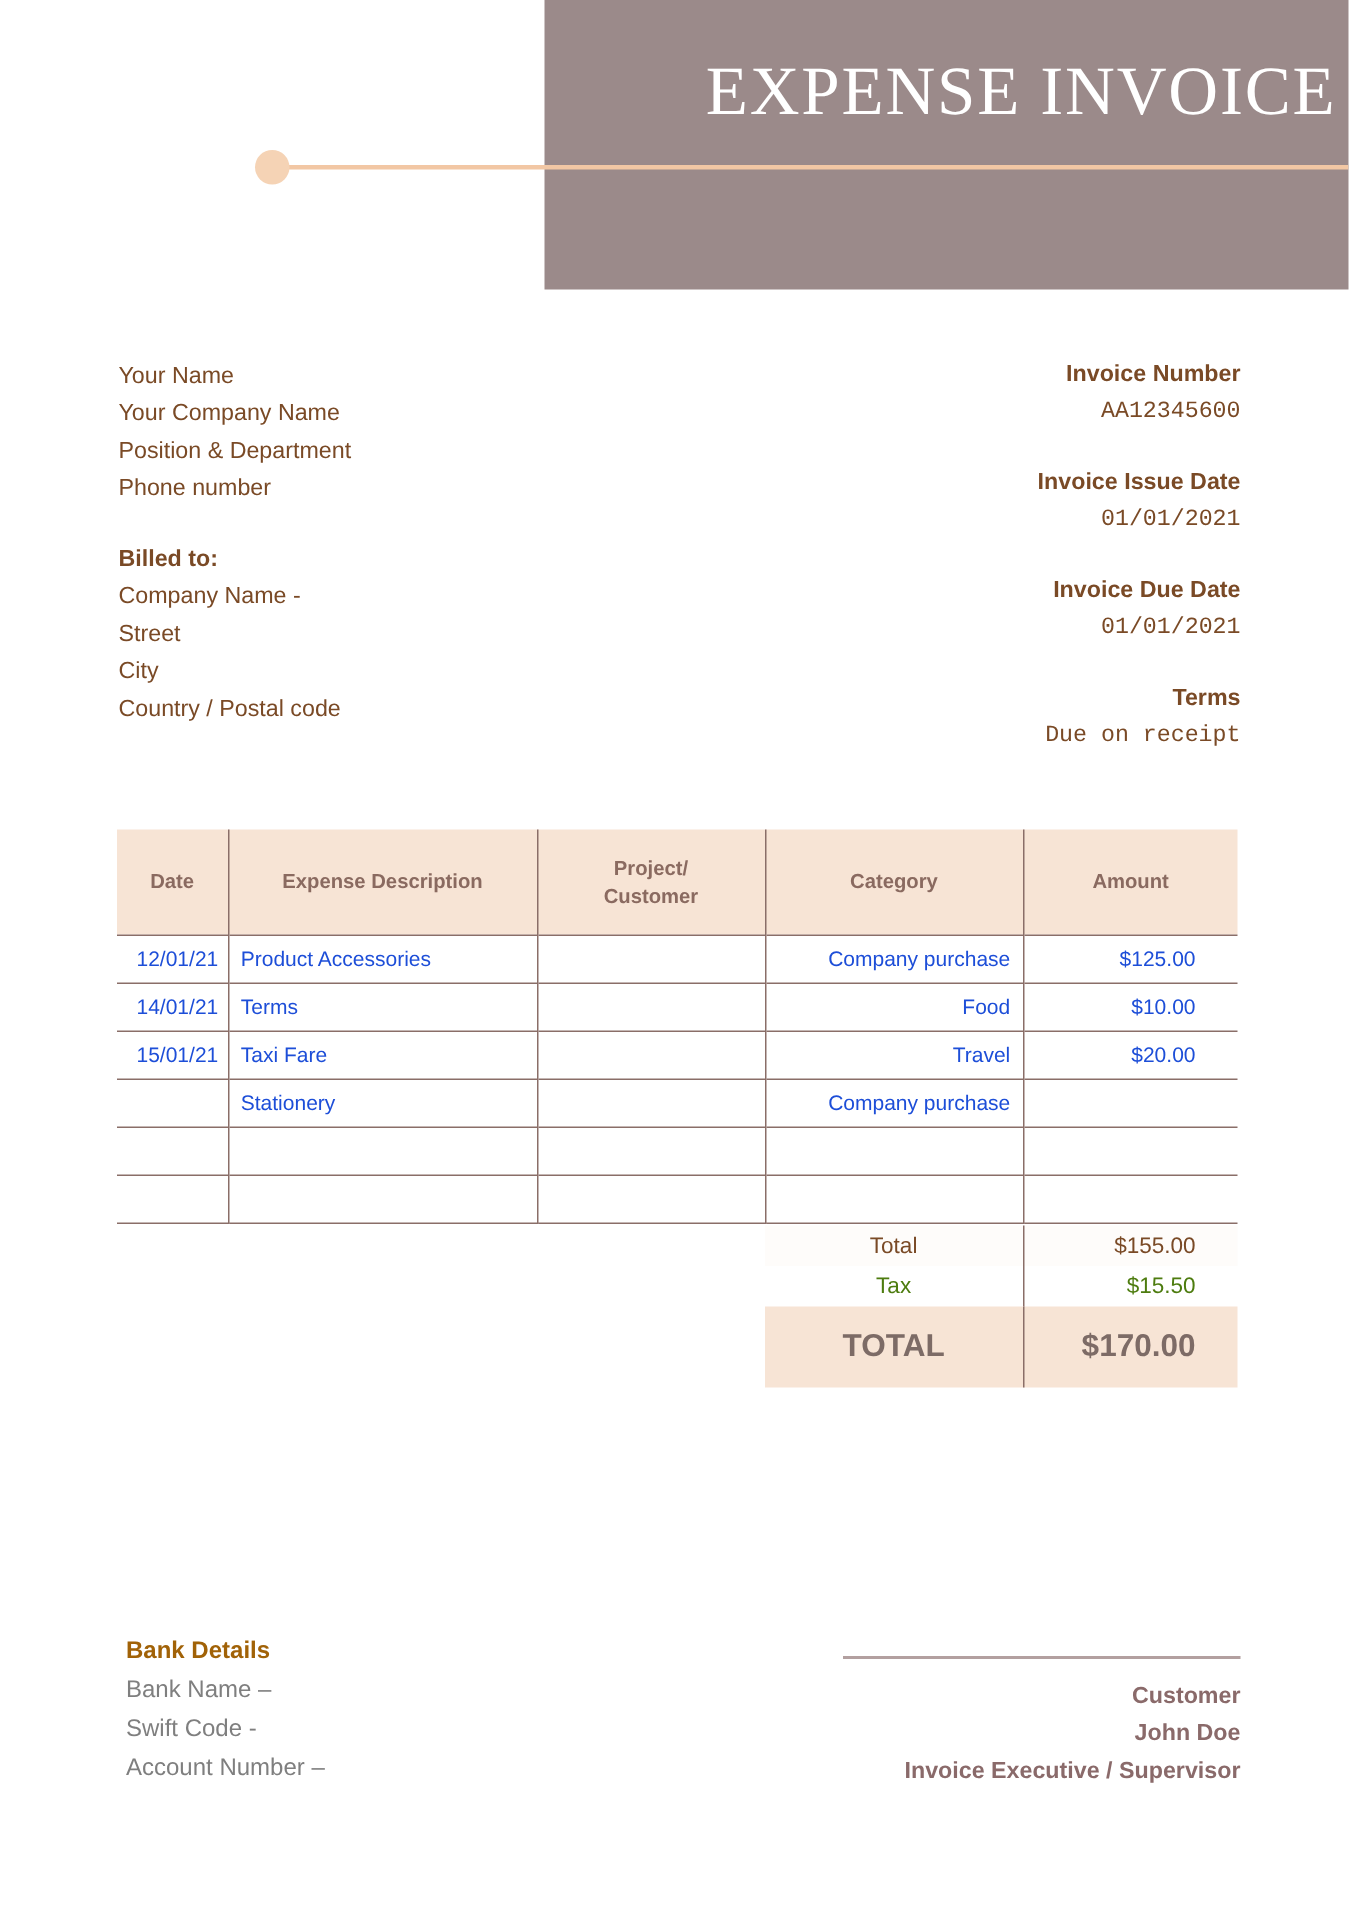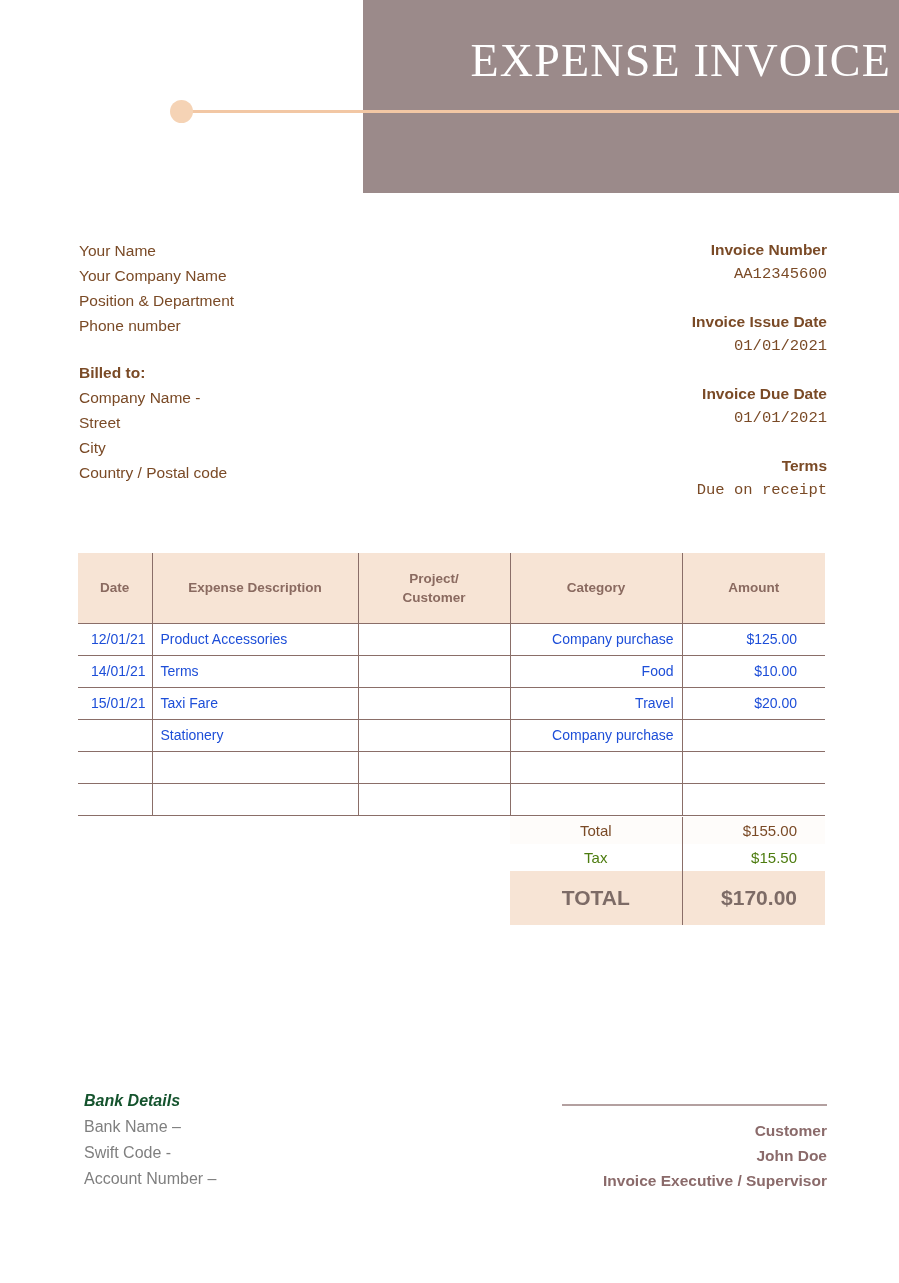--- a/index.html
+++ b/index.html
@@ -174,22 +174,21 @@
     position: absolute;
     left: 84px;
     top: 1088px;
     width: 380px;
     font-size: 16px;
     line-height: 26px;
     color: #7f7f7f;
   }
   #bank-block .bank-title {
     font-weight: bold;
-    color: #14532d;
-    font-style: italic;
+    color: #a16207;
   }
 
   #signature-block {
     position: absolute;
     right: 72px;
     top: 1104px;
     width: 380px;
     text-align: right;
   }
   #signature-rule {

